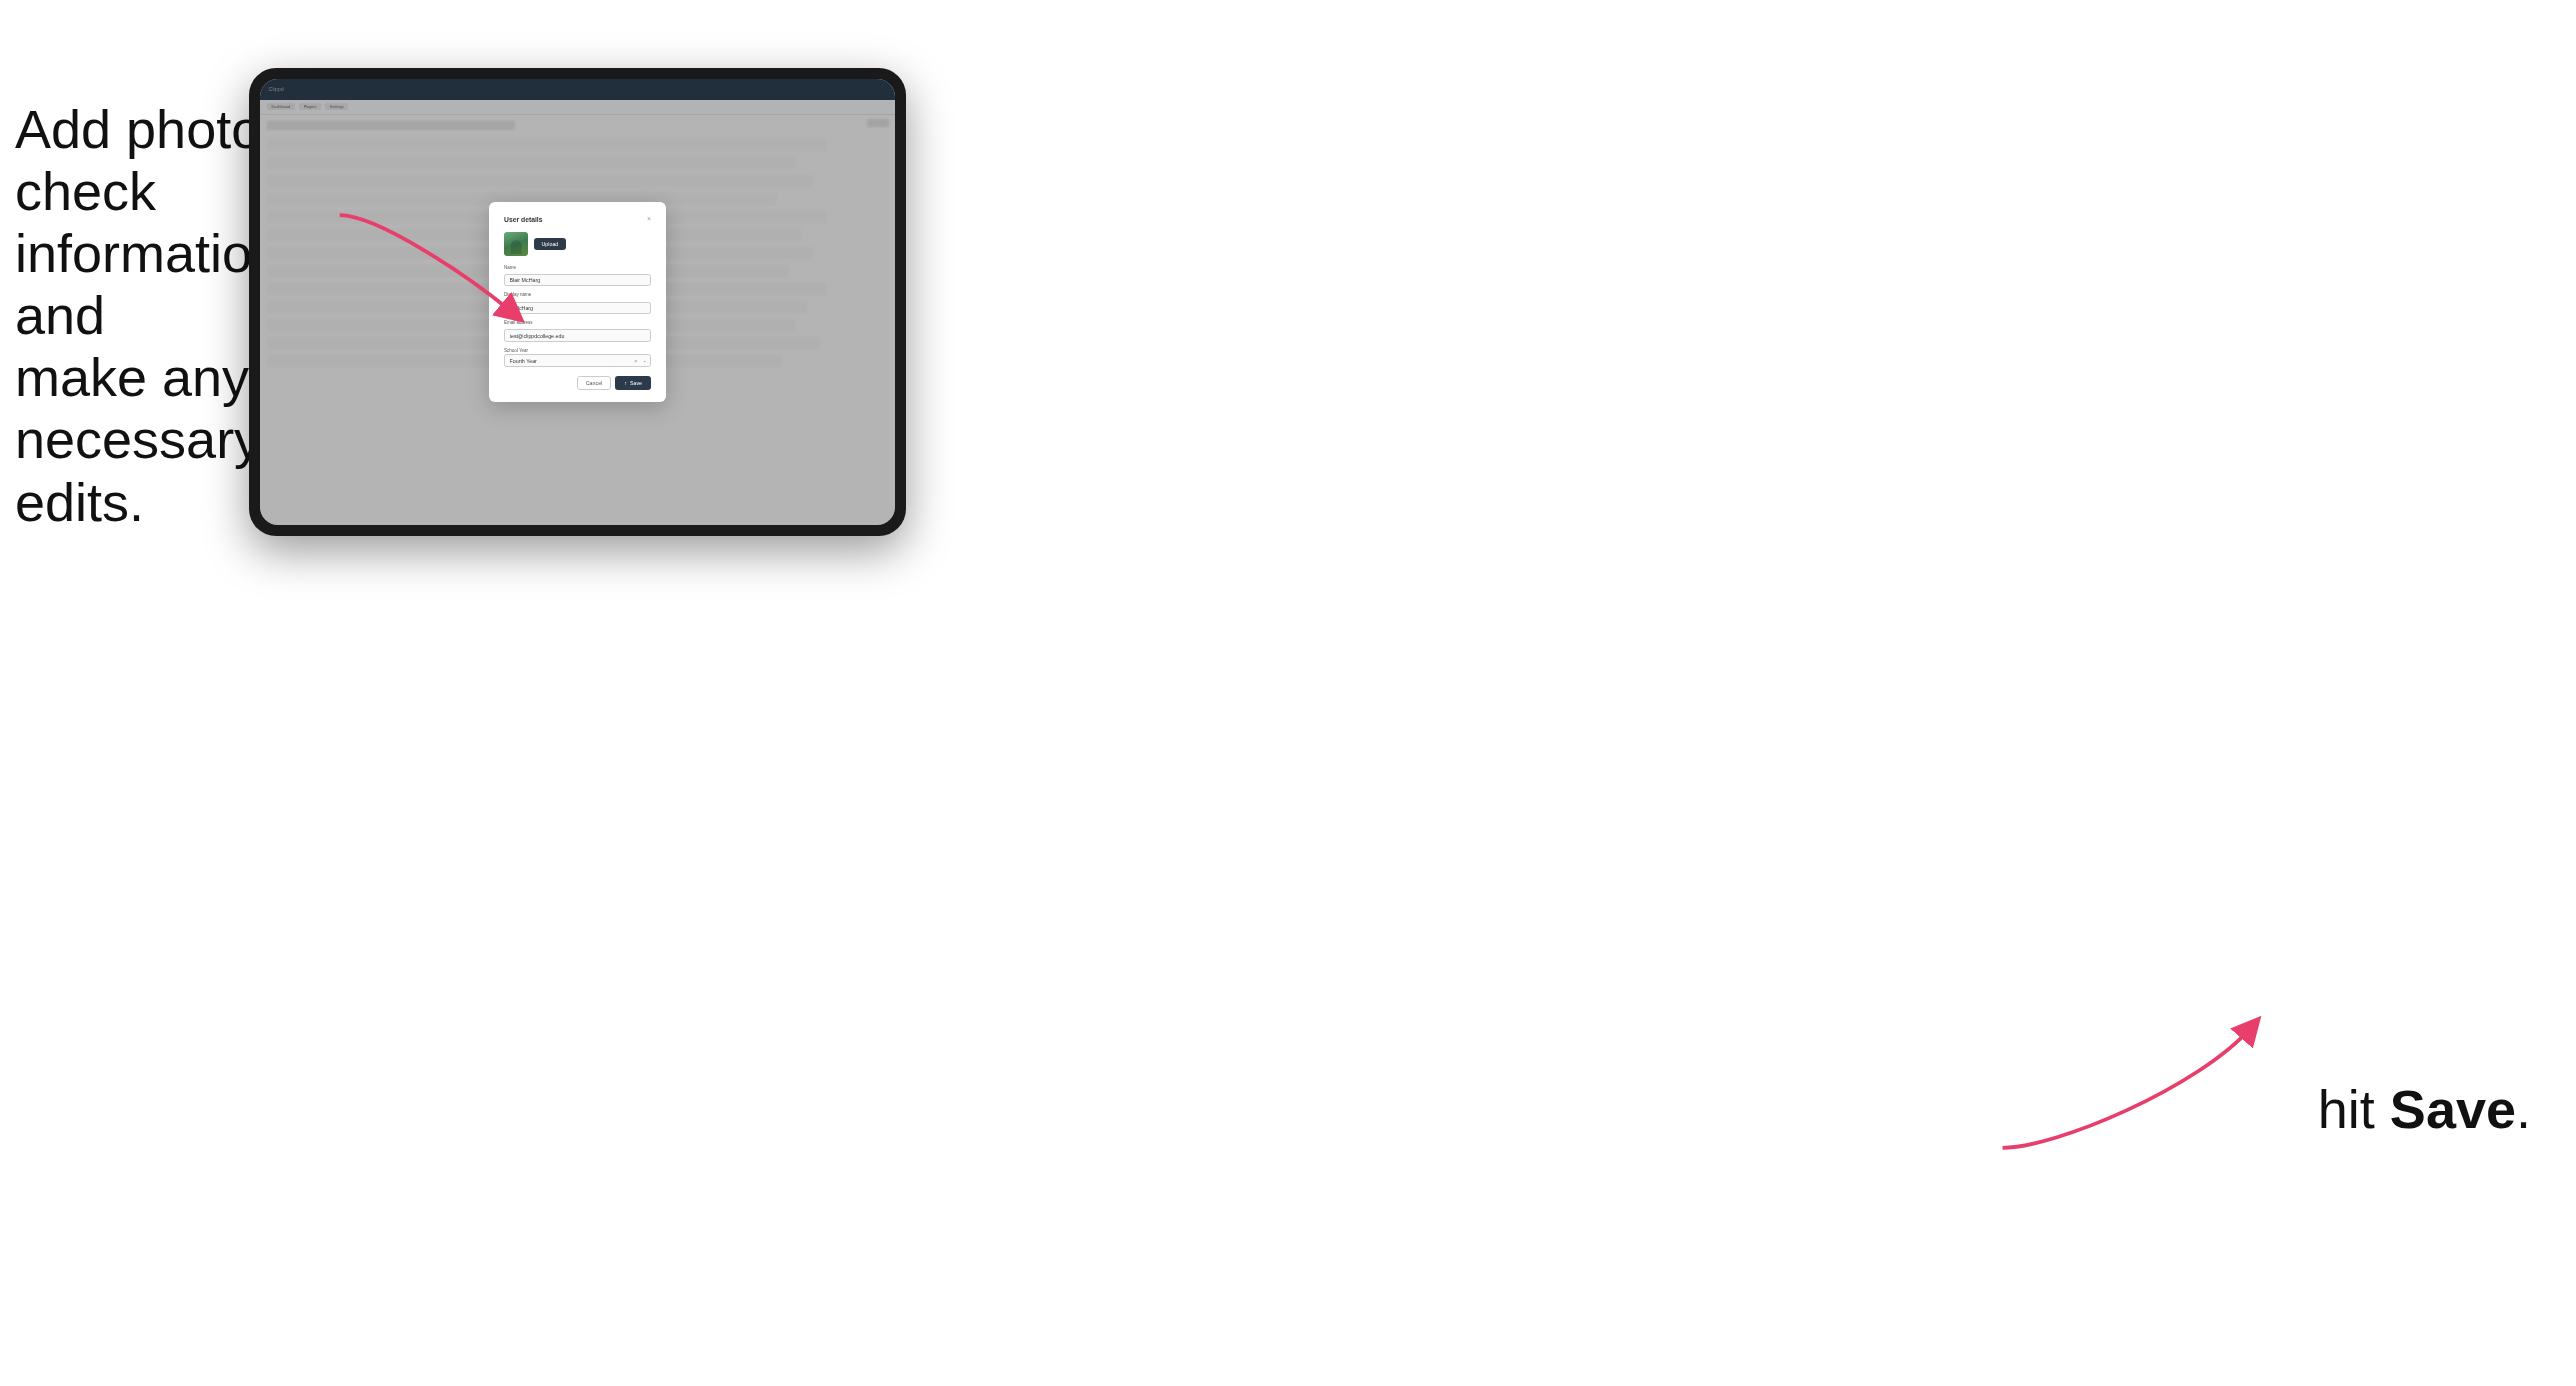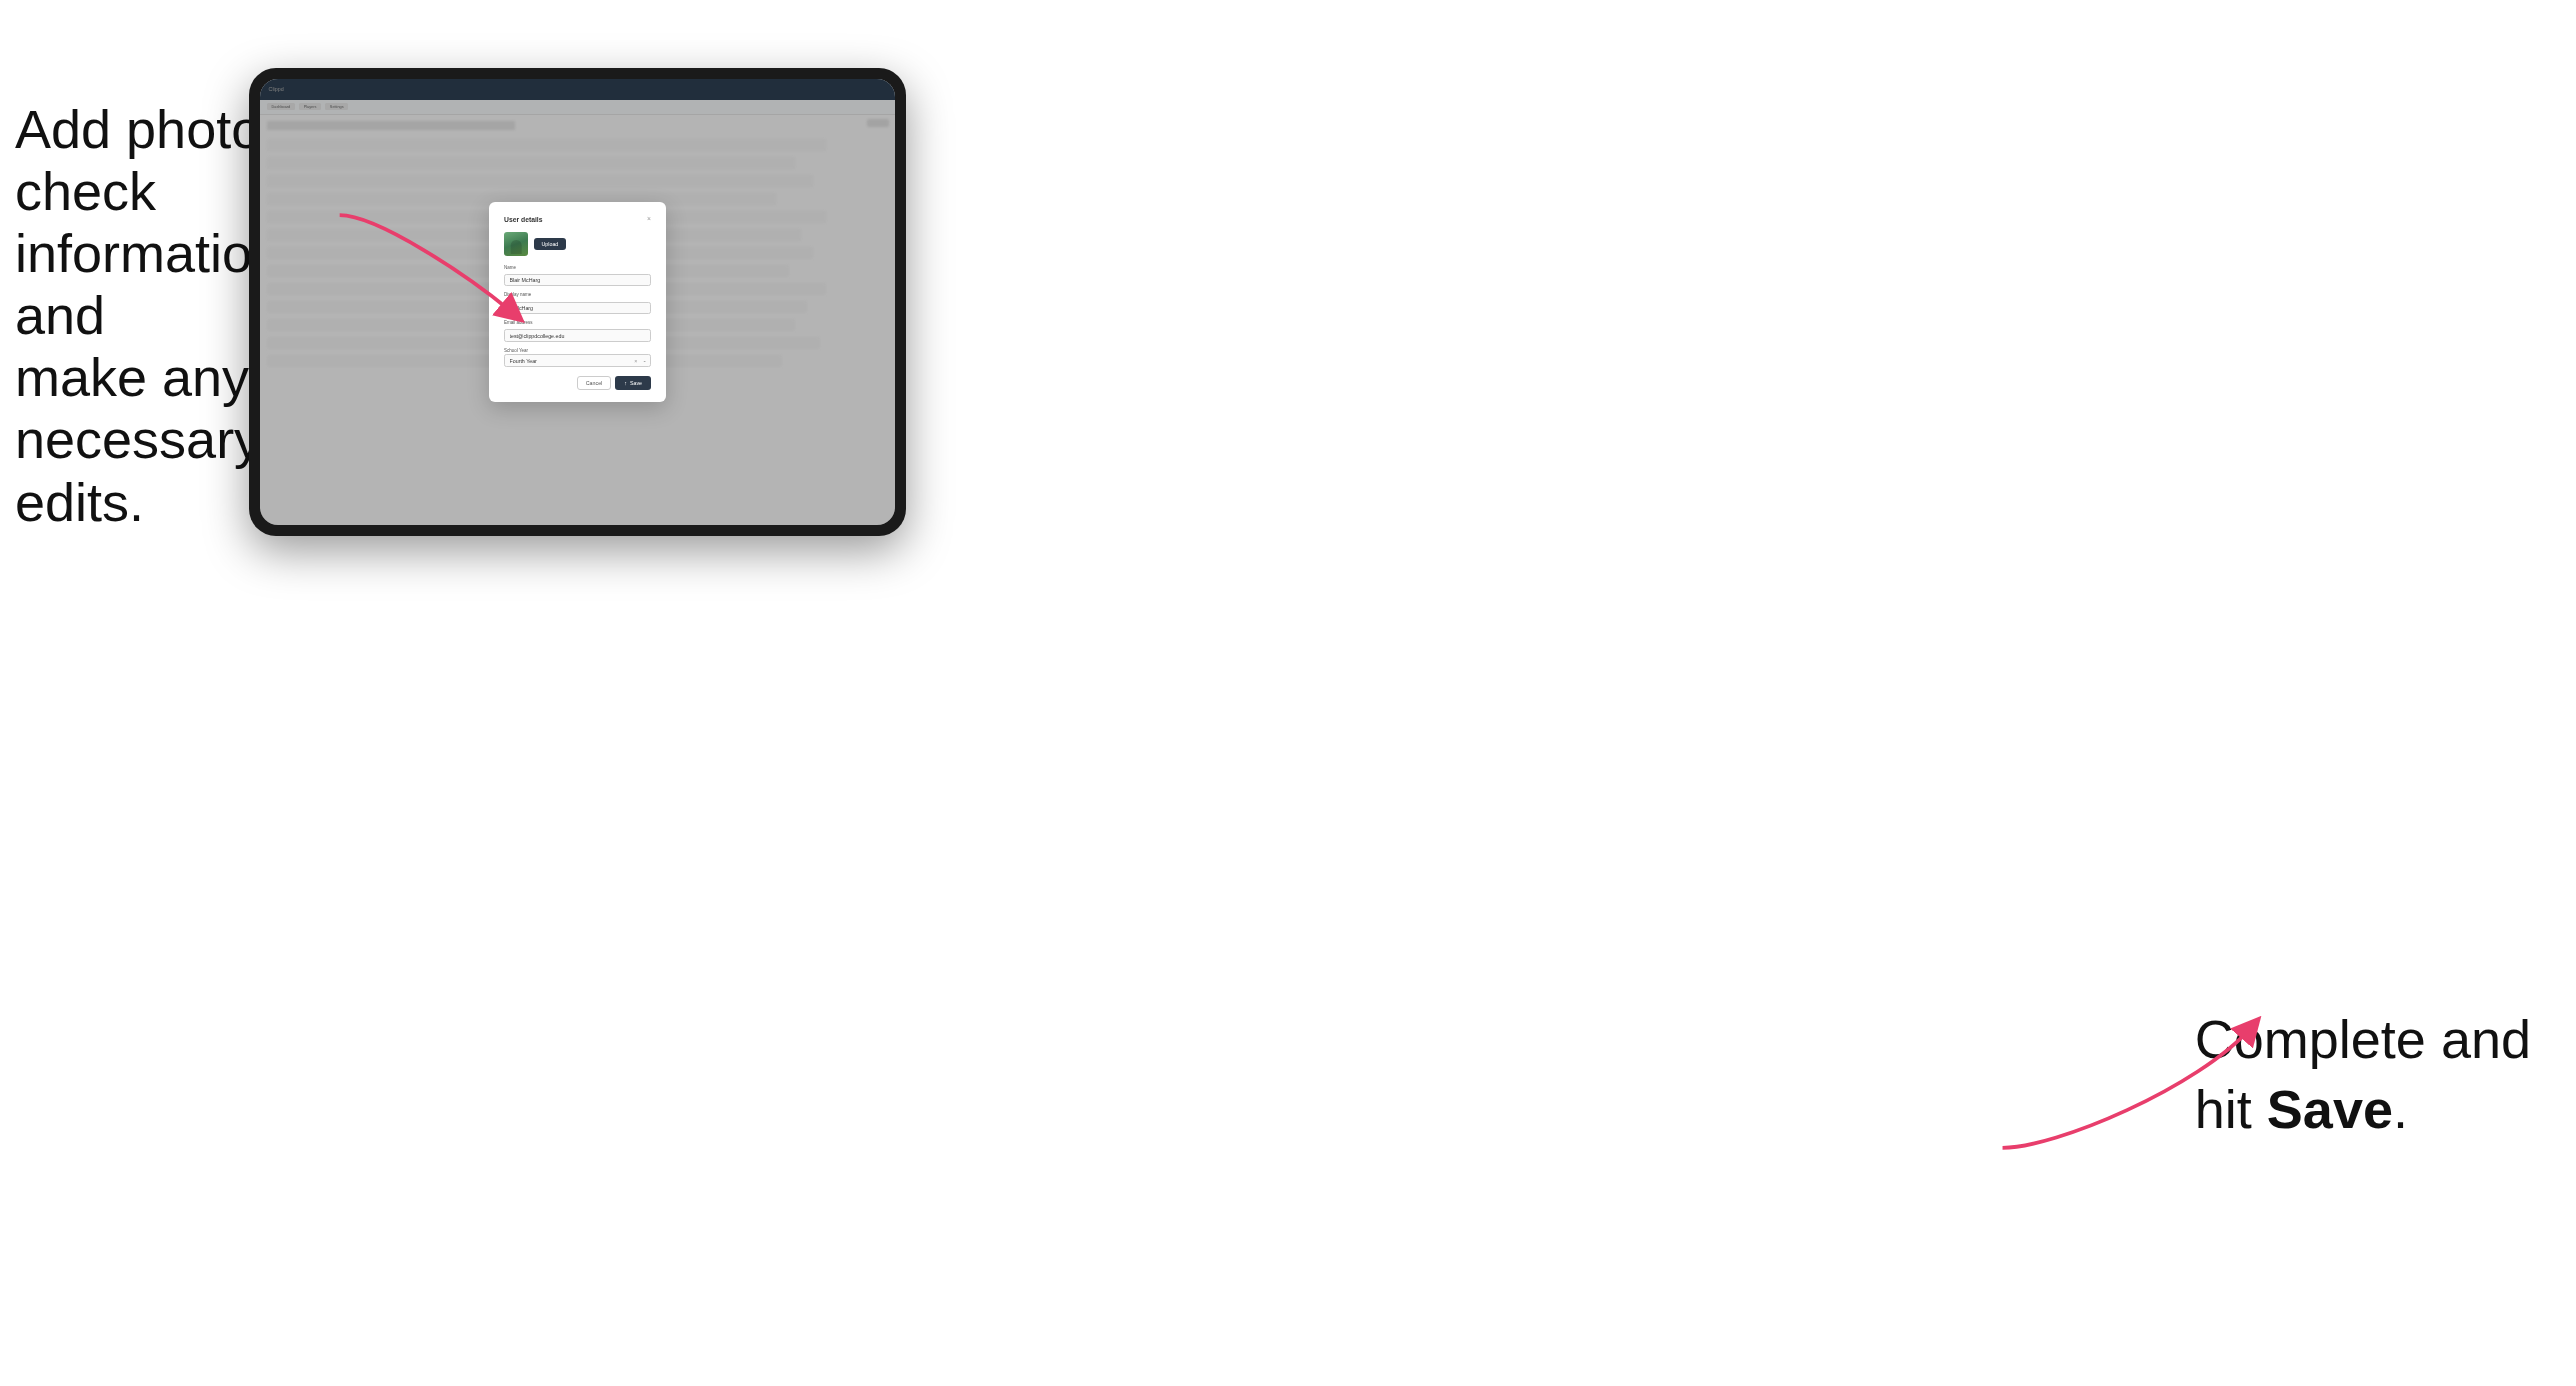--- a/index.html
+++ b/index.html
@@ -327,21 +327,21 @@
     }
   </style>
 </head>
 <body>
 
 <div class="annotation-left">
   Add photo, check<br>information and<br>make any<br>necessary edits.
 </div>
 
 <div class="annotation-right">
-  <span>Complete and</span><br>
+  <br>
   hit <strong>Save</strong><span>.</span>
 </div>
 
 <div class="tablet">
   <div class="tablet-screen">
 
     <div class="app-header">
       <div class="app-header-title">Clippd</div>
     </div>
 

